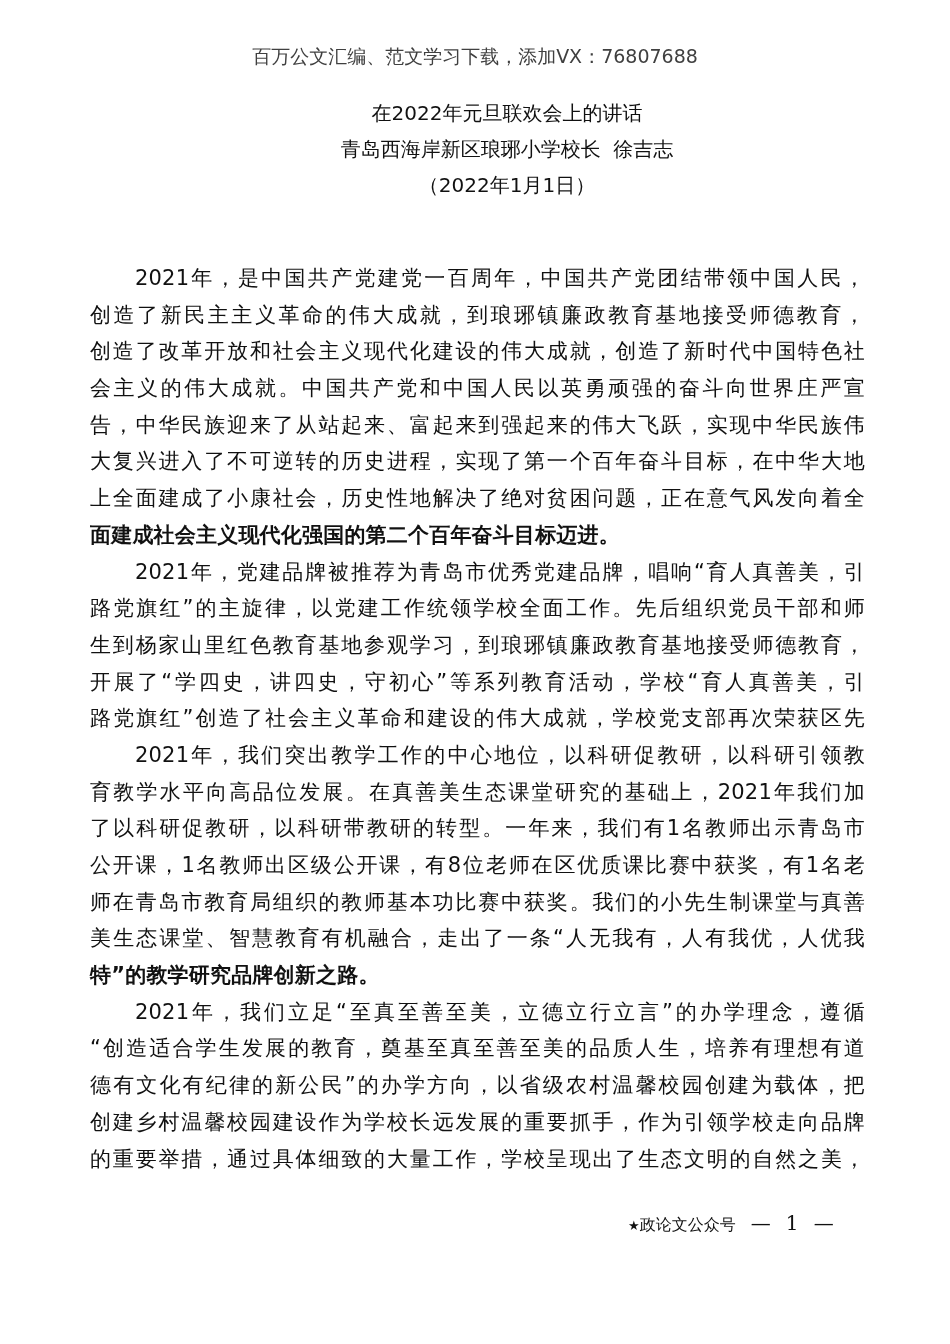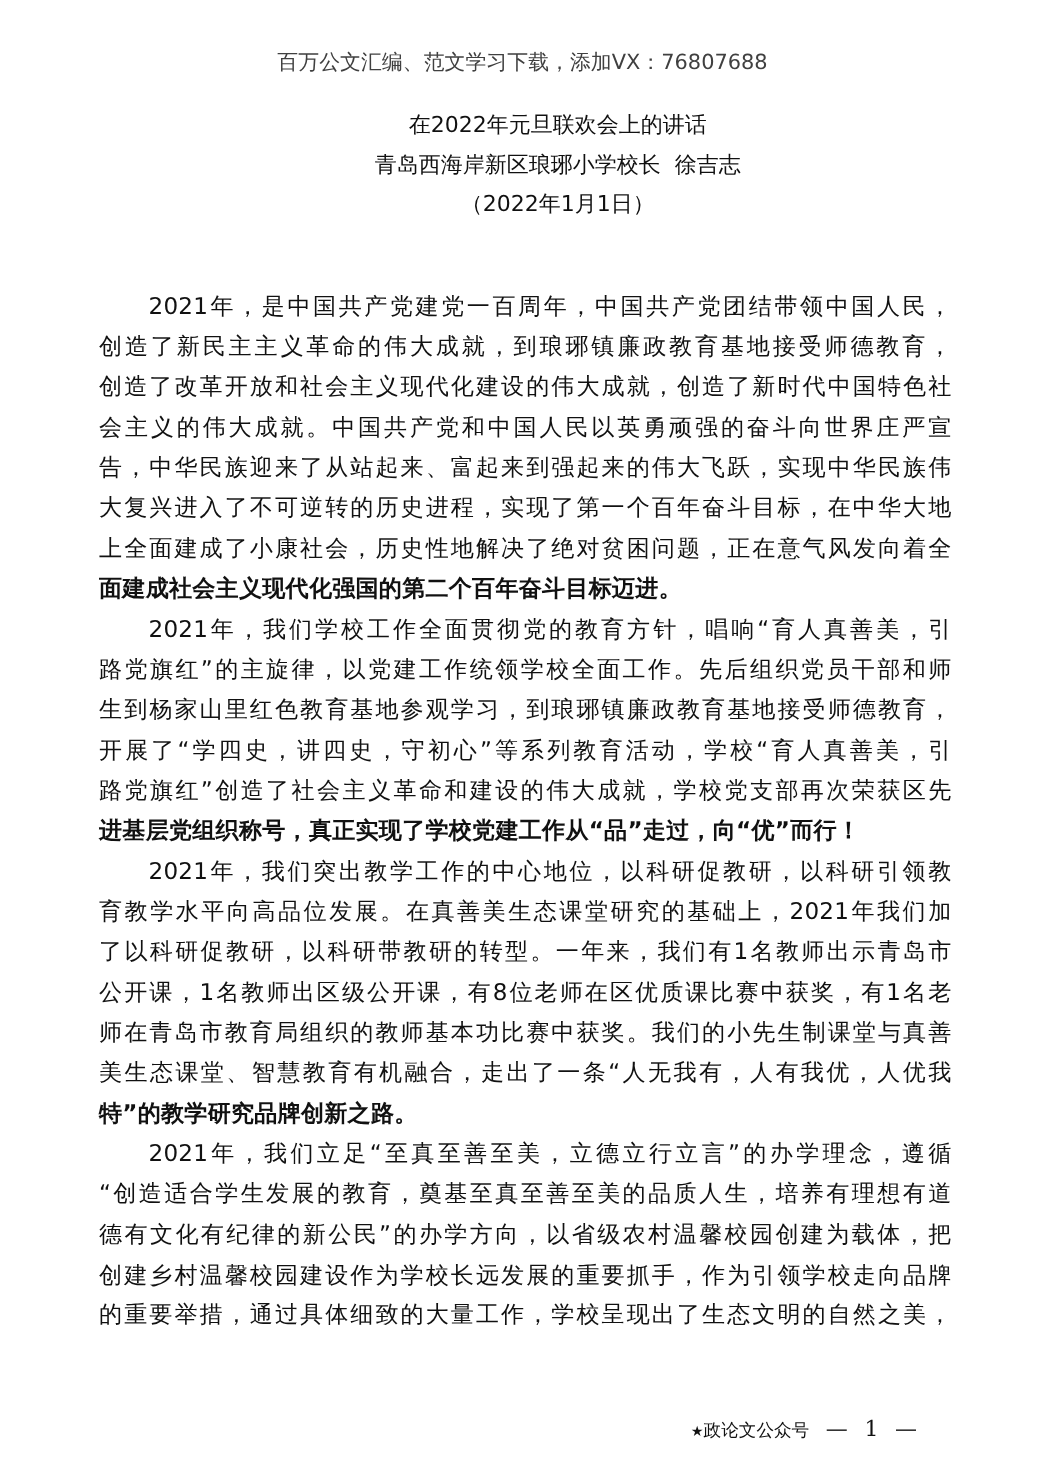--- a/index.html
+++ b/index.html
@@ -7,21 +7,21 @@
            font-family: "DejaVu Sans", "Liberation Sans", sans-serif; color: #111; }
     .banner { position: absolute; top: 44px; left: 0; width: 950px; text-align: center;
               font-size: 19px; color: #404040; white-space: nowrap; }
     .title-block { position: absolute; top: 95px; left: 0; width: 950px; text-align: center; margin-left: 32px; }
     .title-line { font-size: 20px; height: 36px; line-height: 36px; white-space: nowrap; color: #111; }
     .body { position: absolute; top: 240px; left: 90px; width: 775px; margin-top: 20px; }
     .line { height: 36.7px; line-height: 36.7px; font-size: 21px; white-space: nowrap;
             text-align: justify; text-align-last: justify; letter-spacing: 0.2px; }
     .line.last { text-align-last: left; font-weight: bold; }
     .line.indent { padding-left: 45px; }
-    .footer { position: absolute; top: 1286px; left: 628px; font-size: 16px; white-space: nowrap; color: #111; }
+    .footer { position: absolute; top: 1211px; left: 628px; font-size: 16px; white-space: nowrap; color: #111; }
     .footer .star { font-size: 13px; }
     .footer .pnum { font-family: "DejaVu Serif", "Liberation Serif", serif; font-size: 20px; margin-left: 10px; }
   </style>
 </head>
 <body>
 
 <div class="banner">百万公文汇编、范文学习下载，添加VX：76807688</div>
 
 <div class="title-block">
   <div class="title-line">在2022年元旦联欢会上的讲话</div>
@@ -34,26 +34,25 @@
     <div class="line indent">2021年，是中国共产党建党一百周年，中国共产党团结带领中国人民，</div>
     <div class="line">创造了新民主主义革命的伟大成就，到琅琊镇廉政教育基地接受师德教育，</div>
     <div class="line">创造了改革开放和社会主义现代化建设的伟大成就，创造了新时代中国特色社</div>
     <div class="line">会主义的伟大成就。中国共产党和中国人民以英勇顽强的奋斗向世界庄严宣</div>
     <div class="line">告，中华民族迎来了从站起来、富起来到强起来的伟大飞跃，实现中华民族伟</div>
     <div class="line">大复兴进入了不可逆转的历史进程，实现了第一个百年奋斗目标，在中华大地</div>
     <div class="line">上全面建成了小康社会，历史性地解决了绝对贫困问题，正在意气风发向着全</div>
     <div class="line last">面建成社会主义现代化强国的第二个百年奋斗目标迈进。</div>
   </div>
   <div>
-    <div class="line indent">2021年，我们学校工作全面贯彻党的教育方针，唱响“育人真善美，引</div>
+    <div class="line indent">2021年，党建品牌被推荐为青岛市优秀党建品牌，唱响“育人真善美，引</div>
     <div class="line">路党旗红”的主旋律，以党建工作统领学校全面工作。先后组织党员干部和师</div>
     <div class="line">生到杨家山里红色教育基地参观学习，到琅琊镇廉政教育基地接受师德教育，</div>
     <div class="line">开展了“学四史，讲四史，守初心”等系列教育活动，学校“育人真善美，引</div>
     <div class="line">路党旗红”创造了社会主义革命和建设的伟大成就，学校党支部再次荣获区先</div>
-    <div class="line last">进基层党组织称号，真正实现了学校党建工作从“品”走过，向“优”而行！</div>
   </div>
   <div>
     <div class="line indent">2021年，我们突出教学工作的中心地位，以科研促教研，以科研引领教</div>
     <div class="line">育教学水平向高品位发展。在真善美生态课堂研究的基础上，2021年我们加</div>
     <div class="line">了以科研促教研，以科研带教研的转型。一年来，我们有1名教师出示青岛市</div>
     <div class="line">公开课，1名教师出区级公开课，有8位老师在区优质课比赛中获奖，有1名老</div>
     <div class="line">师在青岛市教育局组织的教师基本功比赛中获奖。我们的小先生制课堂与真善</div>
     <div class="line">美生态课堂、智慧教育有机融合，走出了一条“人无我有，人有我优，人优我</div>
     <div class="line last">特”的教学研究品牌创新之路。</div>
   </div>

